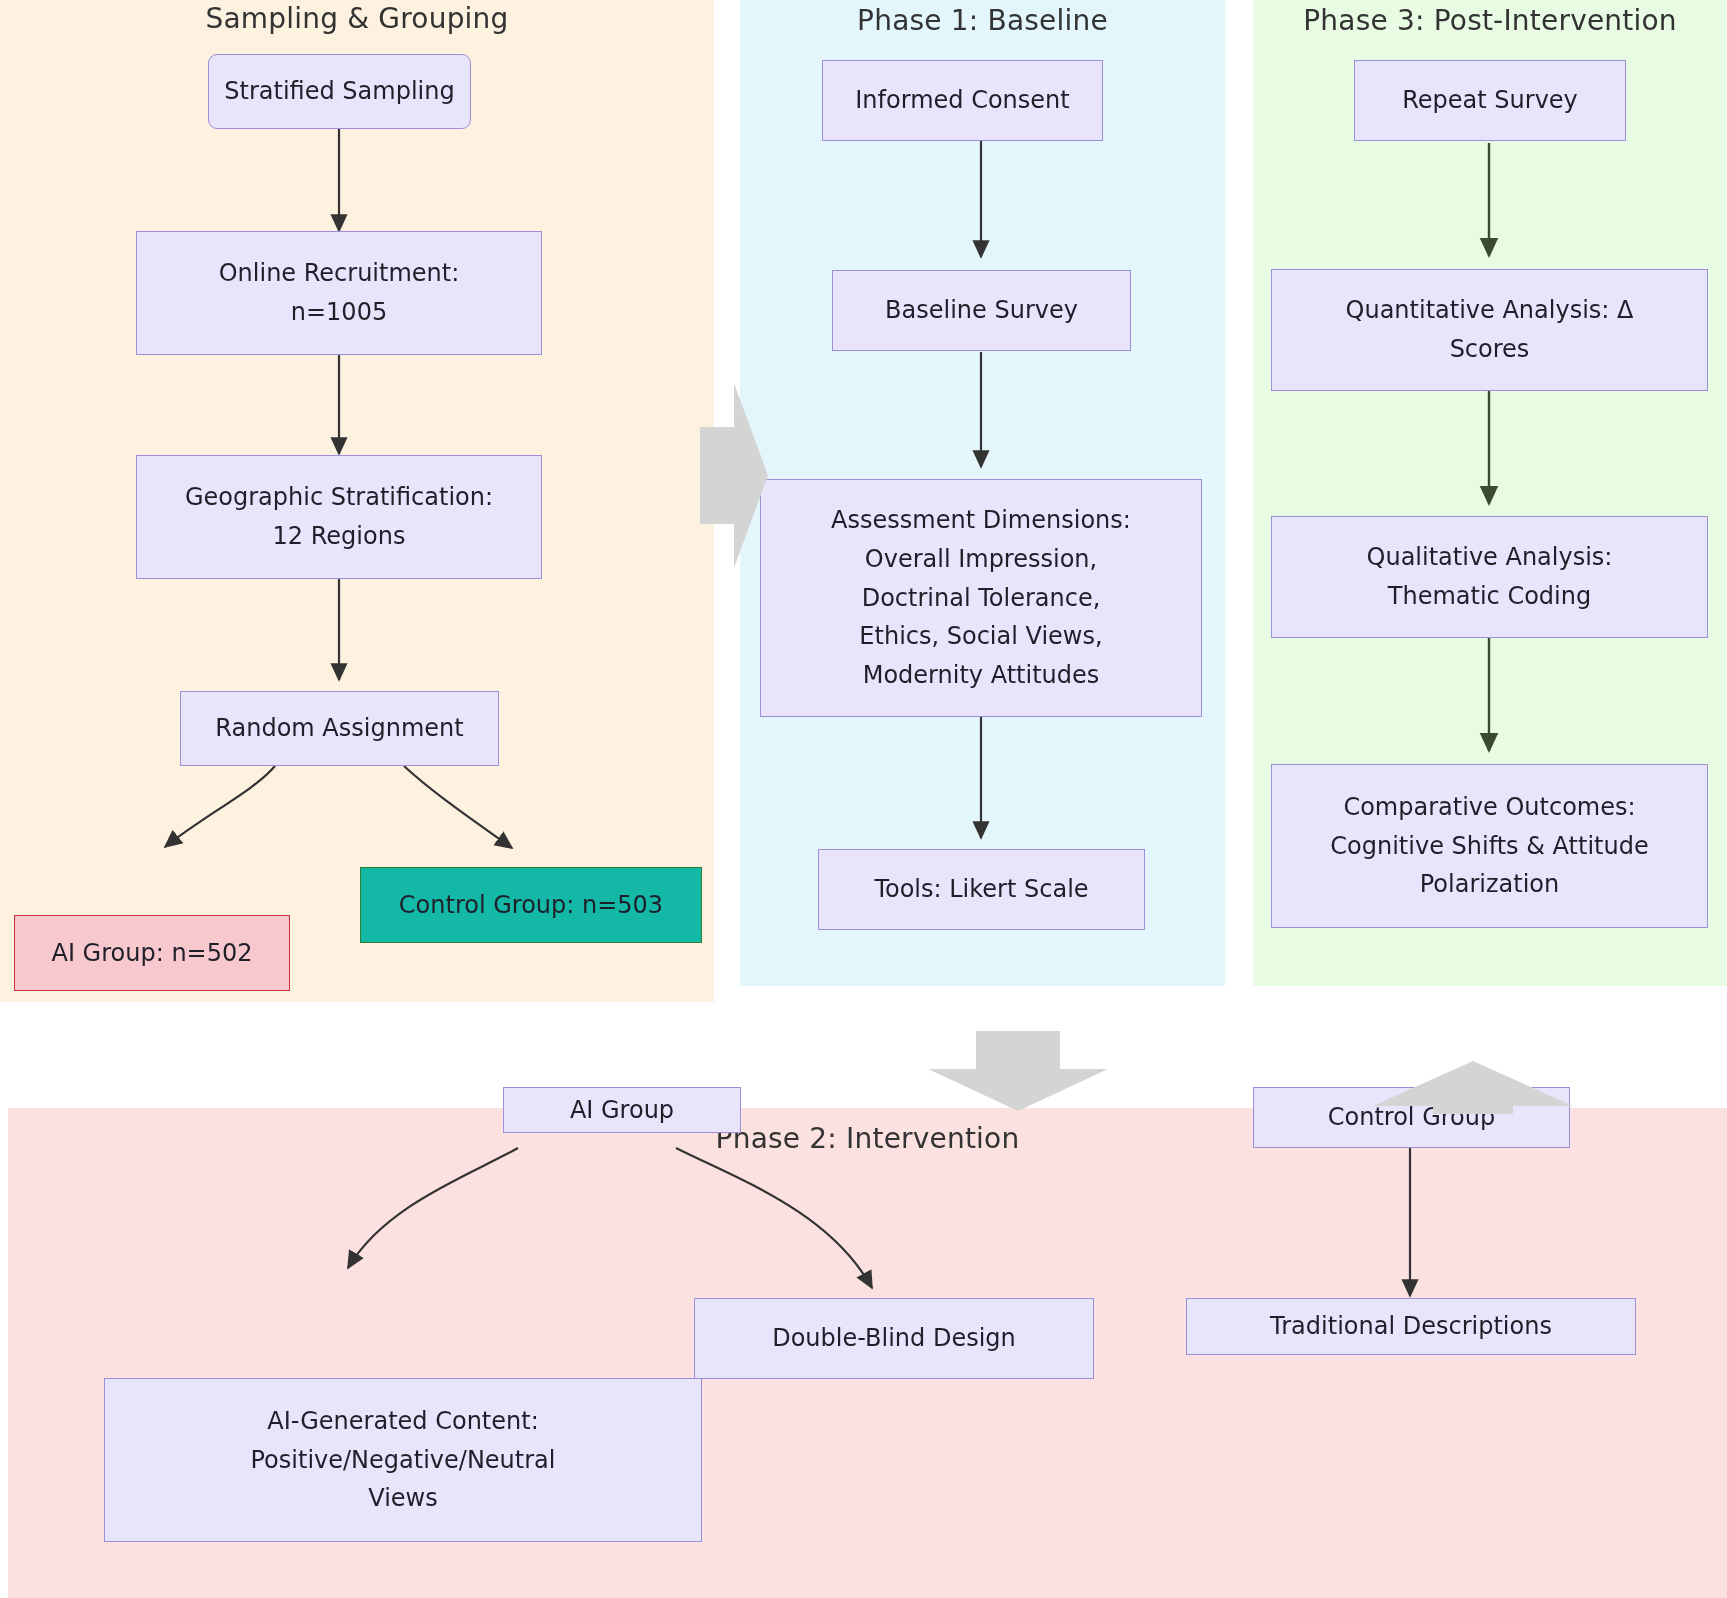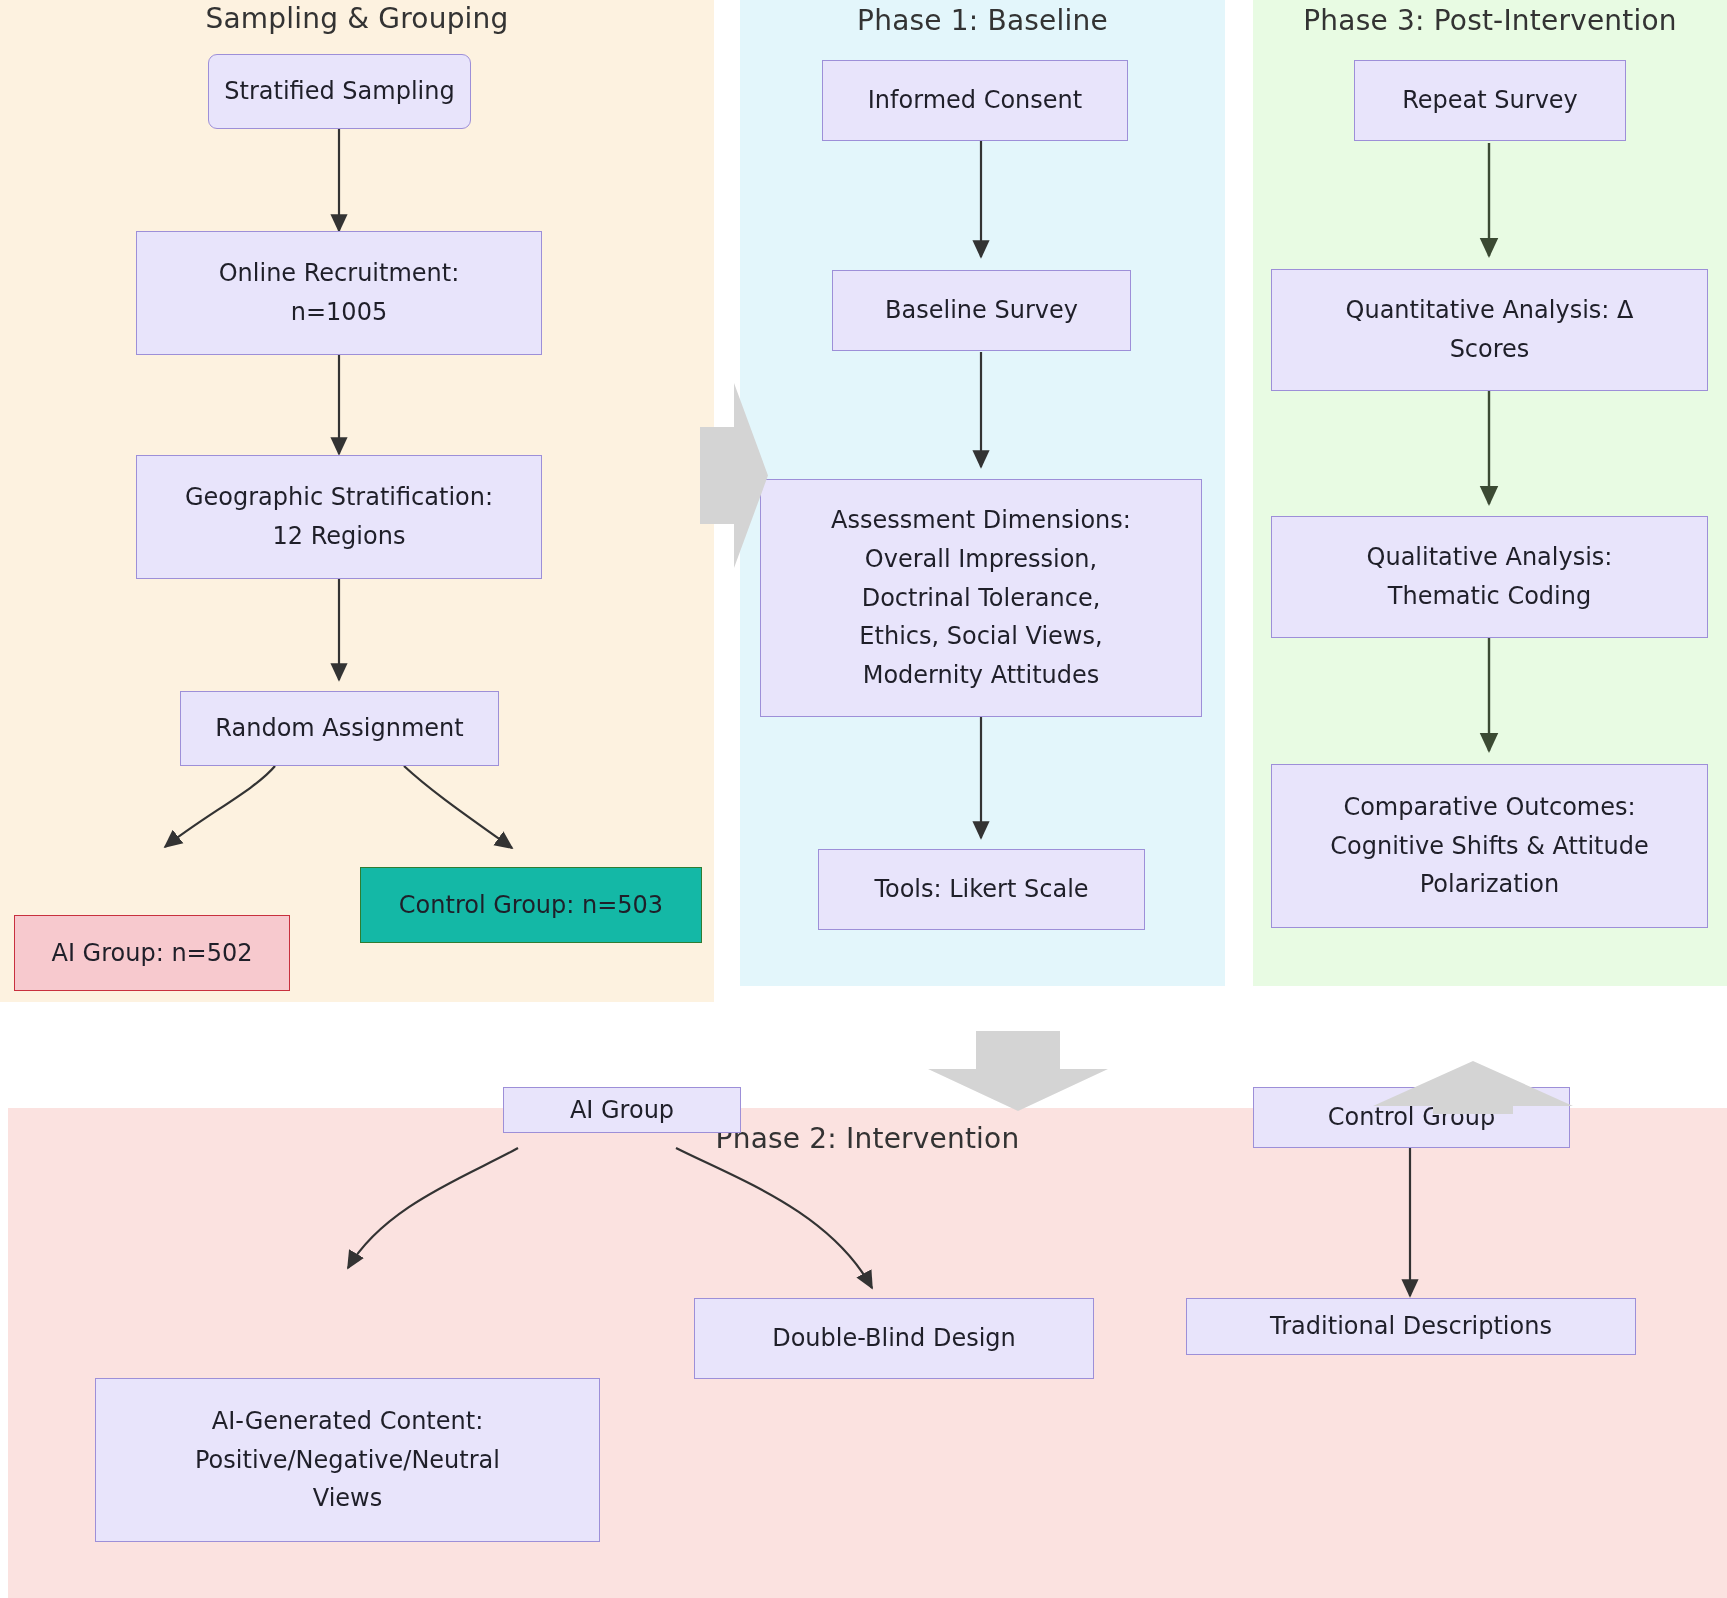--- a/index.html
+++ b/index.html
@@ -137,21 +137,21 @@
 
   <div class="node" style="left:136px; top:455px; width:406px; height:124px;">Geographic Stratification:
 12 Regions</div>
 
   <div class="node" style="left:180px; top:691px; width:319px; height:75px;">Random Assignment</div>
 
   <div class="node red" style="left:14px; top:867px; width:276px; height:76px;">AI Group: n=502</div>
 
   <div class="node green" style="left:360px; top:867px; width:342px; height:76px;">Control Group: n=503</div>
 
-  <div class="node" style="left:822px; top:60px; width:306px; height:81px;">Informed Consent</div>
+  <div class="node" style="left:822px; top:60px; width:281px; height:81px;">Informed Consent</div>
 
   <div class="node" style="left:832px; top:270px; width:299px; height:81px;">Baseline Survey</div>
 
   <div class="node" style="left:760px; top:479px; width:442px; height:238px;">Assessment Dimensions:
 Overall Impression,
 Doctrinal Tolerance,
 Ethics, Social Views,
 Modernity Attitudes</div>
 
   <div class="node" style="left:818px; top:849px; width:327px; height:81px;">Tools: Likert Scale</div>
@@ -163,21 +163,21 @@
 
   <div class="node" style="left:1271px; top:516px; width:437px; height:122px;">Qualitative Analysis:
 Thematic Coding</div>
 
   <div class="node" style="left:1271px; top:764px; width:437px; height:164px;">Comparative Outcomes:
 Cognitive Shifts &amp; Attitude
 Polarization</div>
 
   <div class="node" style="left:503px; top:1087px; width:238px; height:46px;">AI Group</div>
 
-  <div class="node" style="left:95px; top:1378px; width:505px; height:164px;">AI-Generated Content:
+  <div class="node" style="left:104px; top:1378px; width:598px; height:164px;">AI-Generated Content:
 Positive/Negative/Neutral
 Views</div>
 
   <div class="node" style="left:694px; top:1298px; width:400px; height:81px;">Double-Blind Design</div>
 
   <div class="node" style="left:1253px; top:1087px; width:317px; height:61px;">Control Group</div>
 
   <div class="node" style="left:1186px; top:1298px; width:450px; height:57px;">Traditional Descriptions</div>
 
   <svg class="bigarrow" style="left:700px; top:383px; width:68px; height:185px;" viewBox="0 0 68 185" xmlns="http://www.w3.org/2000/svg">

